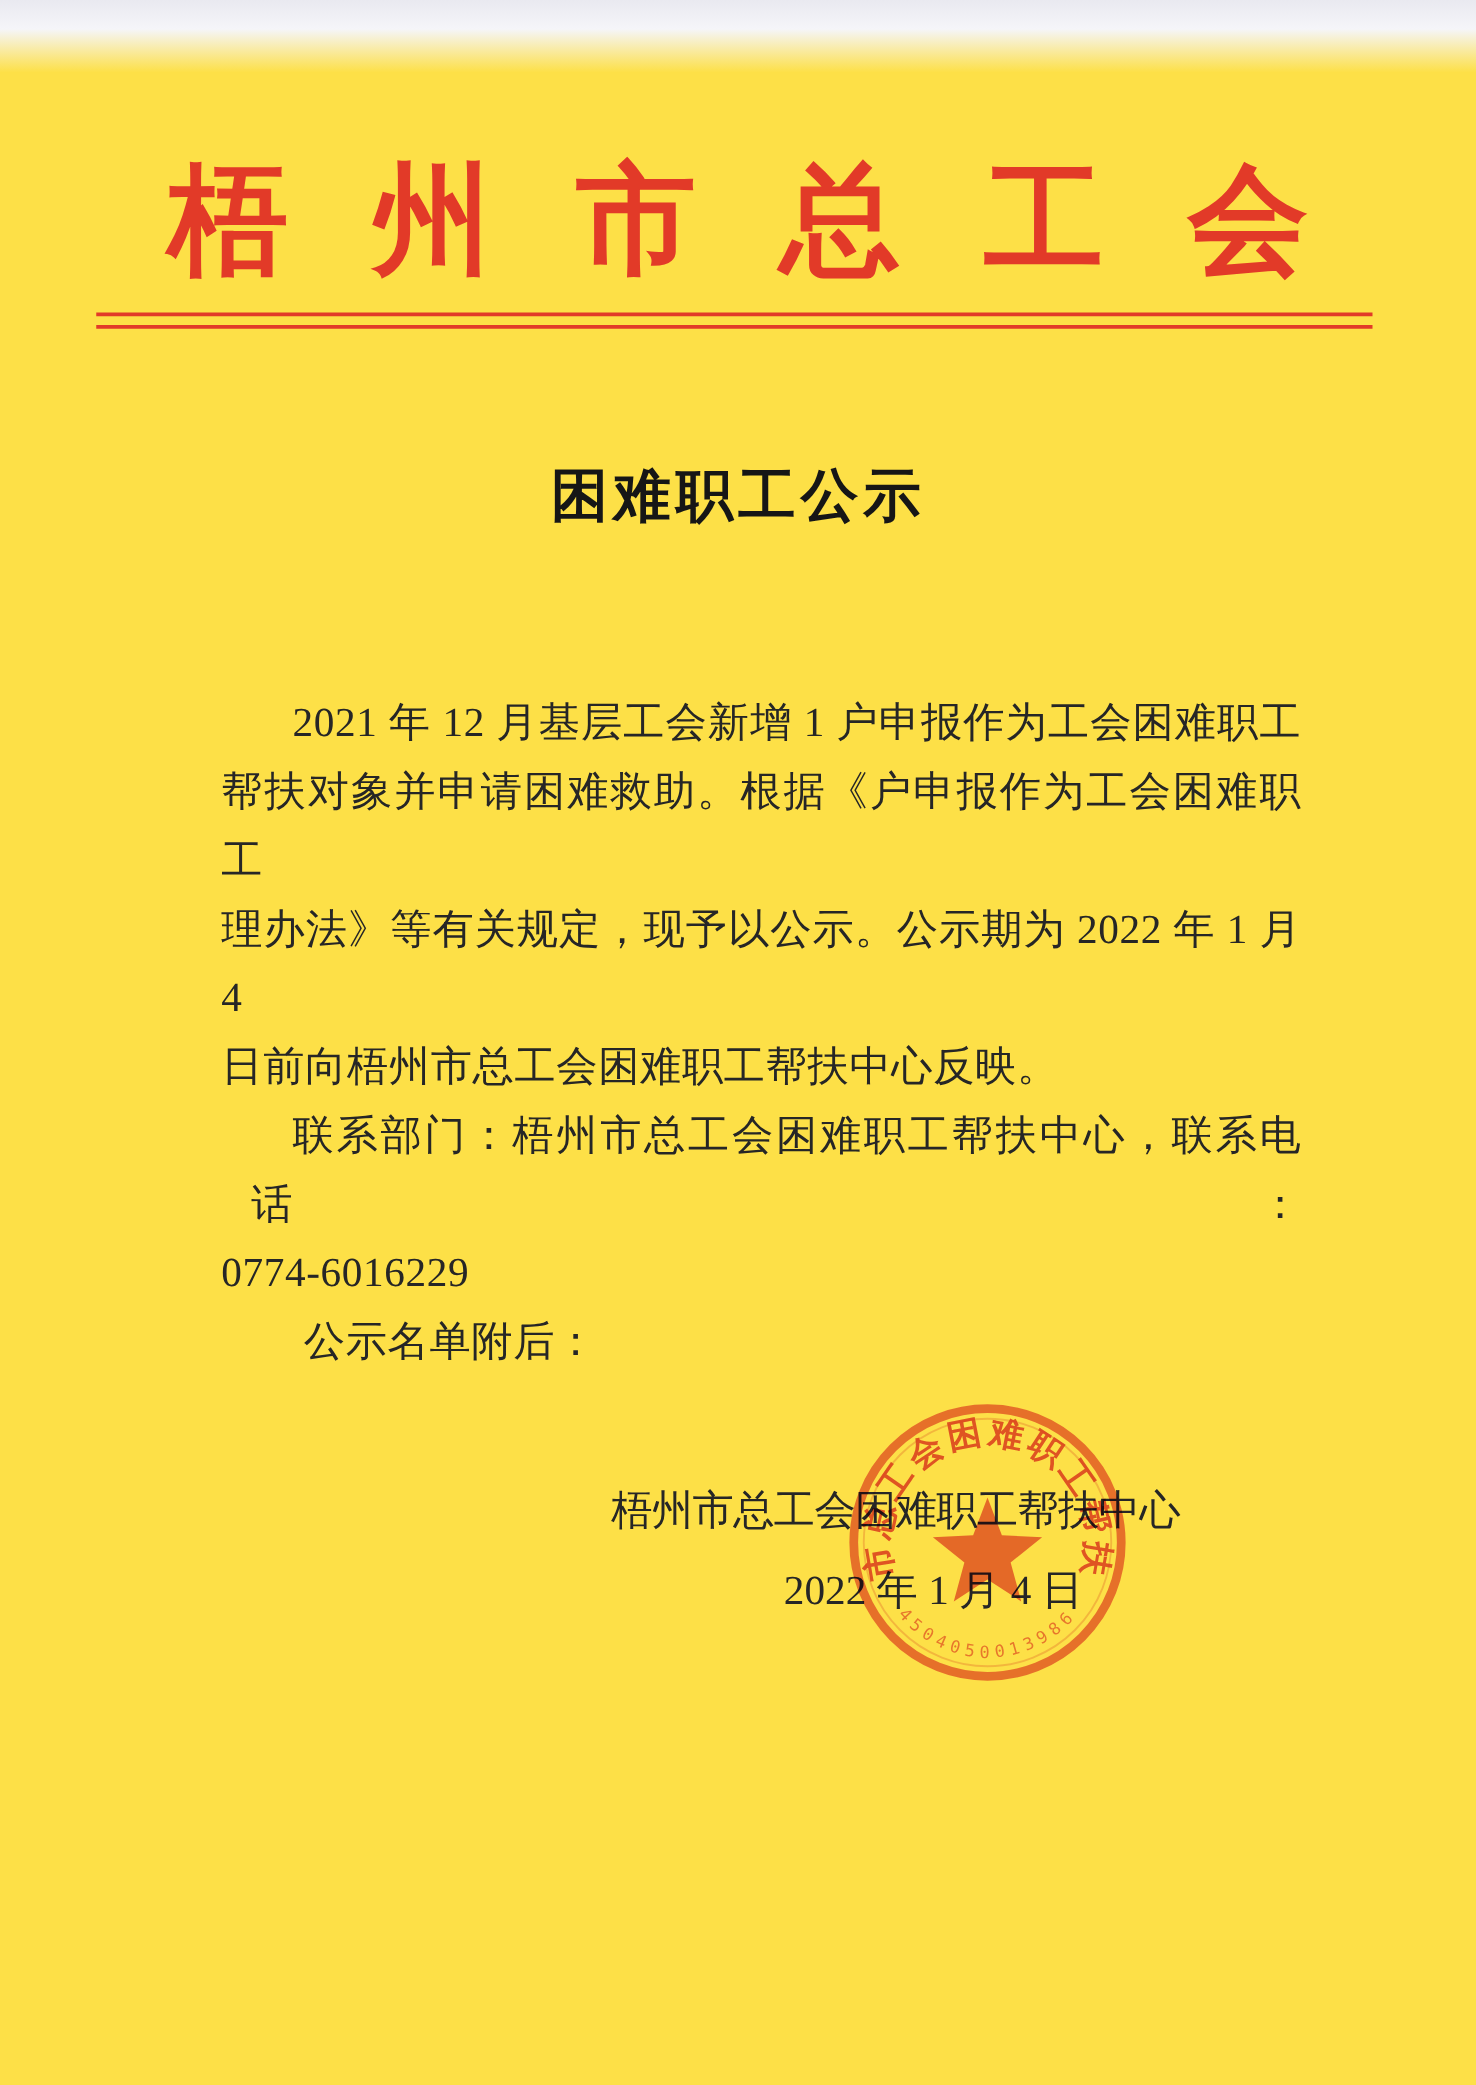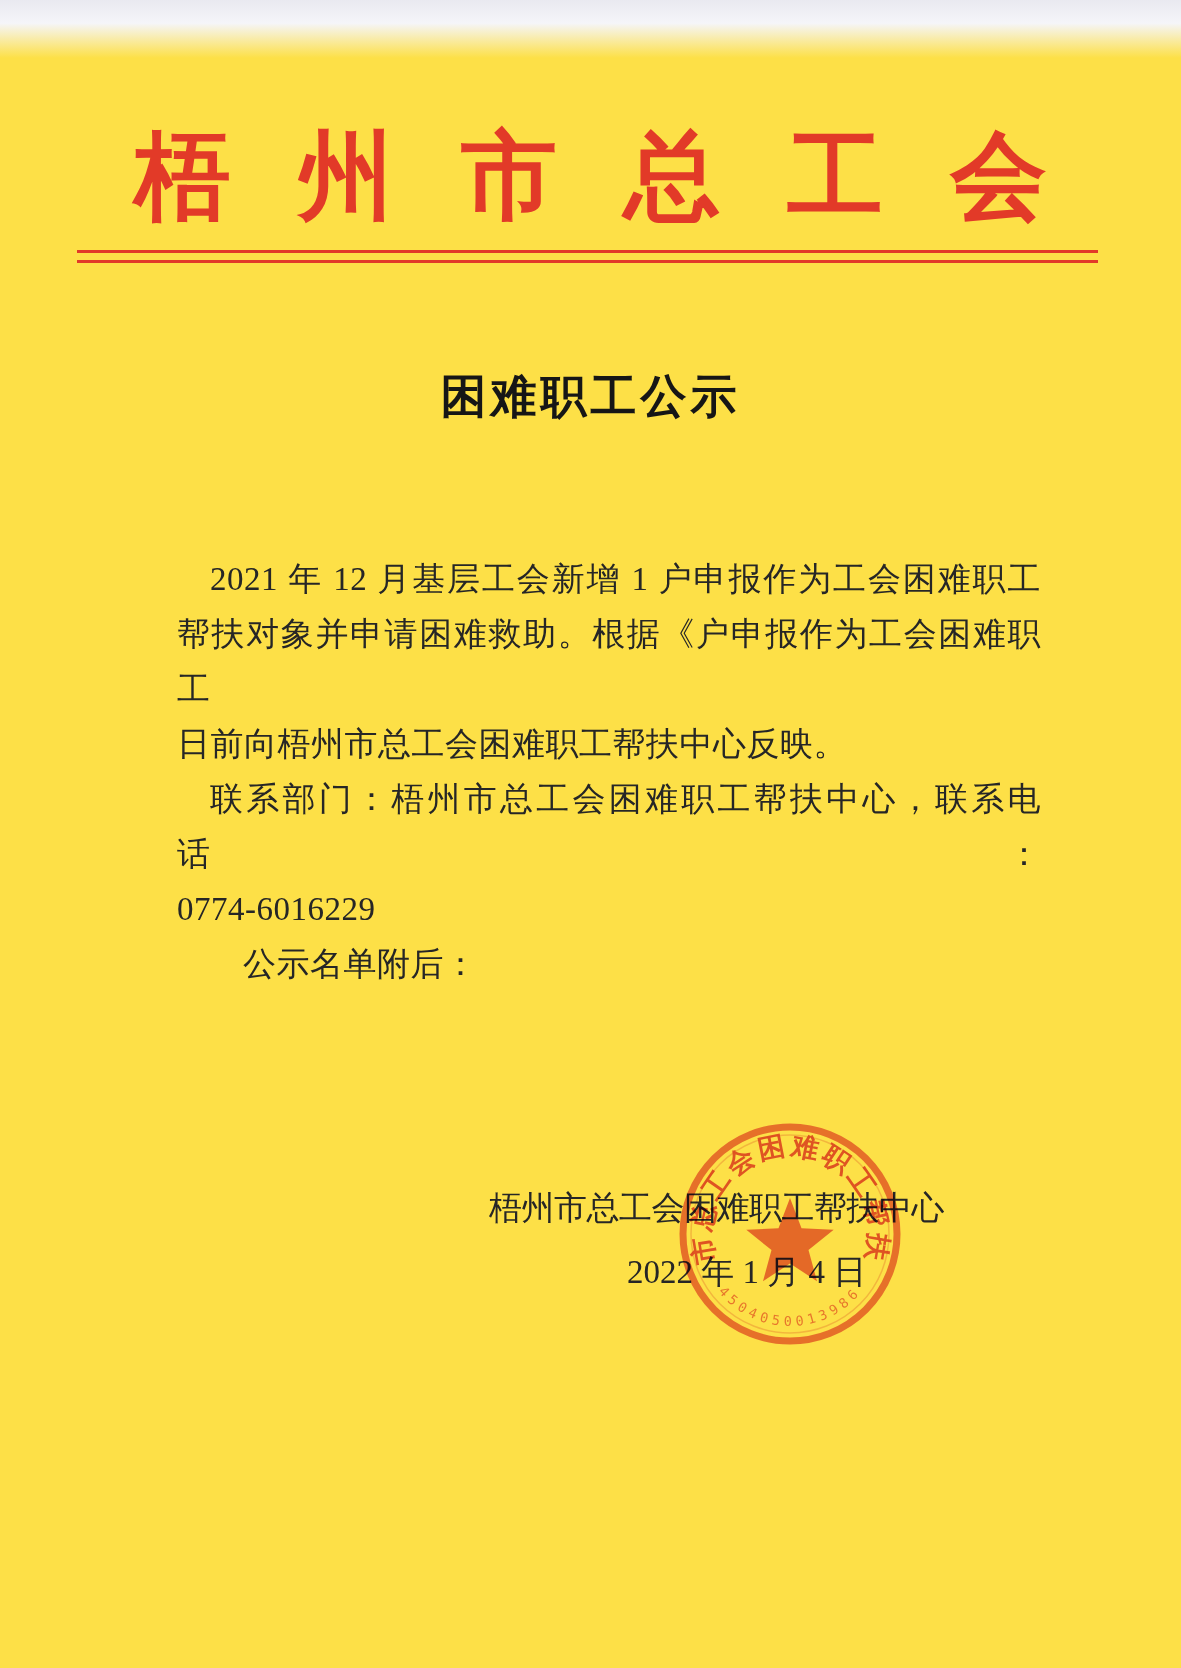--- a/index.html
+++ b/index.html
@@ -35,21 +35,21 @@
     font-size:46px;font-weight:700;color:#161616;
     letter-spacing:4px;
   }
   .body-text{
     position:absolute;top:552px;left:177px;width:864px;
     font-size:33px;line-height:55px;color:#262626;
     letter-spacing:0.5px;
   }
   .line{white-space:nowrap;}
   .line.just{white-space:normal;text-align:justify;text-align-last:justify;}
-  .line.ind1{text-indent:33px;}
+  .line.ind1{text-indent:33px;margin-left:24px;}
   .line.ind2{text-indent:66px;}
   .sig-org{
     position:absolute;top:1186px;left:489px;
     font-size:33px;color:#262626;letter-spacing:-0.5px;white-space:nowrap;
   }
   .sig-date{
     position:absolute;top:1250px;left:627px;
     font-size:33px;color:#262626;white-space:nowrap;
   }
   .seal{
@@ -74,20 +74,21 @@
 
   <div class="letterhead">梧州市总工会</div>
 
   <div class="double-rule"></div>
 
   <h1 class="doc-title">困难职工公示</h1>
 
   <div class="body-text">
     <div class="line ind1 just">2021 年 12 月基层工会新增 1 户申报作为工会困难职工</div>
     <div class="line just">帮扶对象并申请困难救助。根据《户申报作为工会困难职工</div>
+    <div class="line just">理办法》等有关规定，现予以公示。公示期为 2022 年 1 月 4</div>
     <div class="line">日前向梧州市总工会困难职工帮扶中心反映。</div>
     <div class="line ind1 just">联系部门：梧州市总工会困难职工帮扶中心，联系电话：</div>
     <div class="line">0774-6016229</div>
     <div class="line ind2">公示名单附后：</div>
   </div>
 
   <div class="sig-org">梧州市总工会困难职工帮扶中心</div>
   <div class="sig-date">2022 年 1 月 4 日</div>
 
   <svg class="seal" viewBox="0 0 244 244" xmlns="http://www.w3.org/2000/svg">

